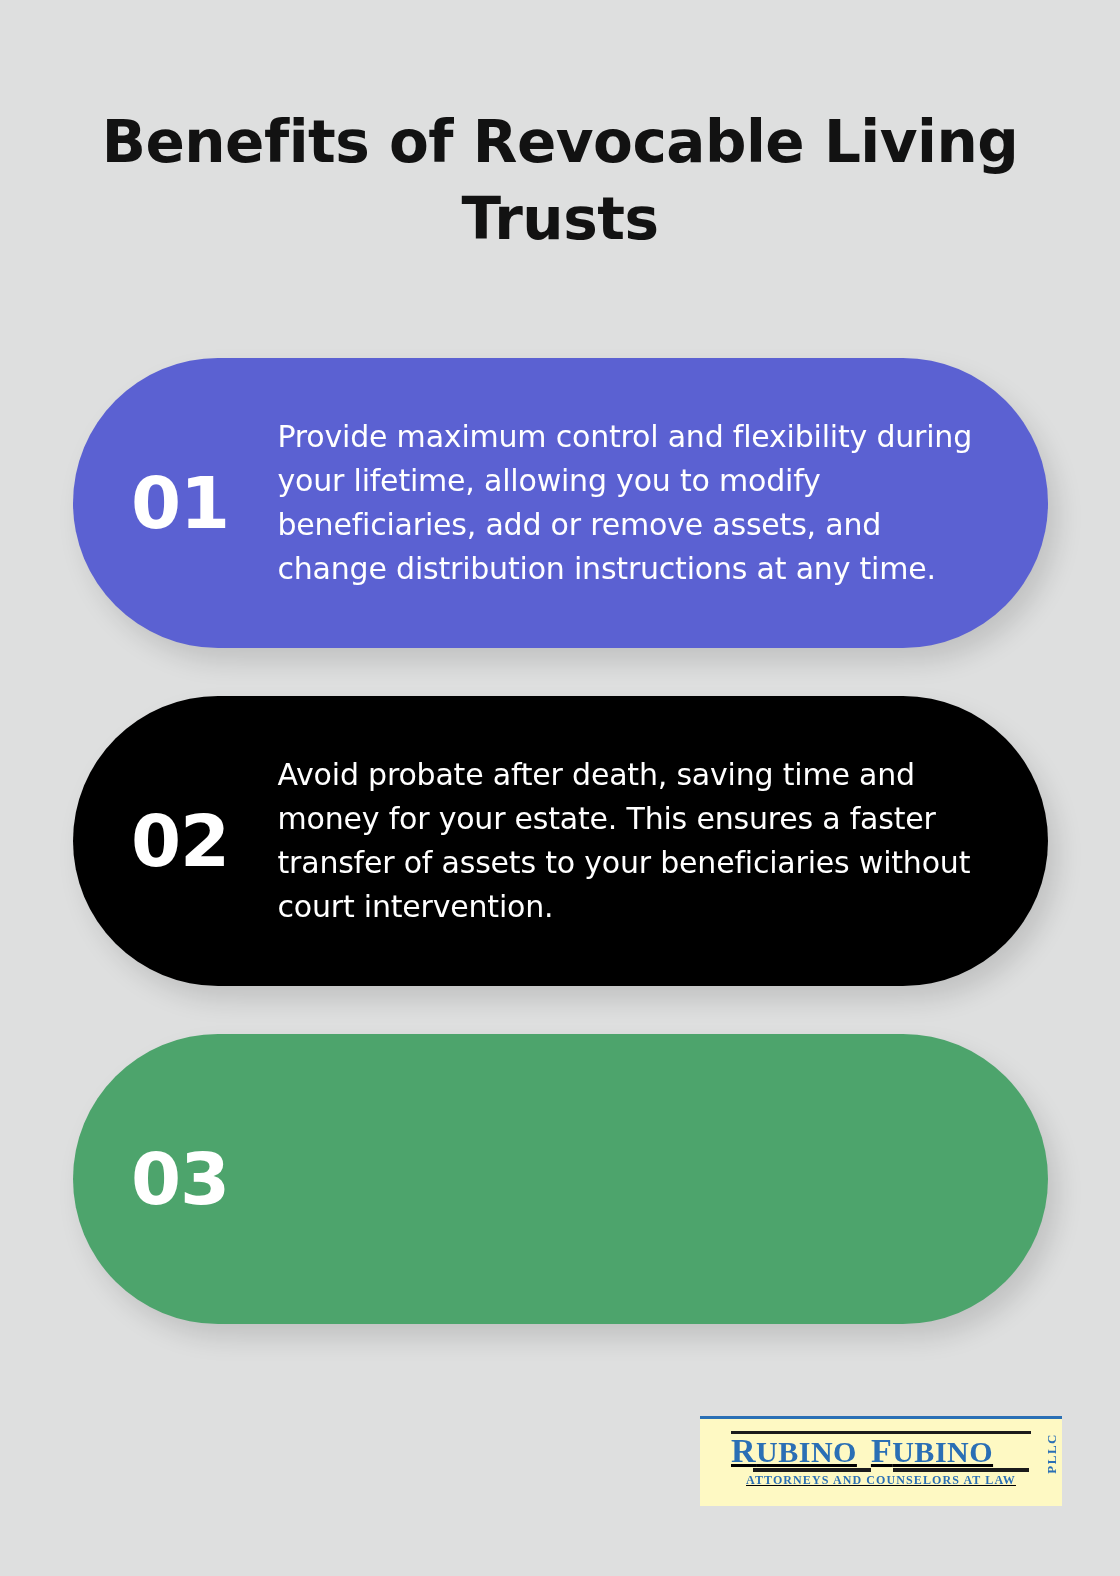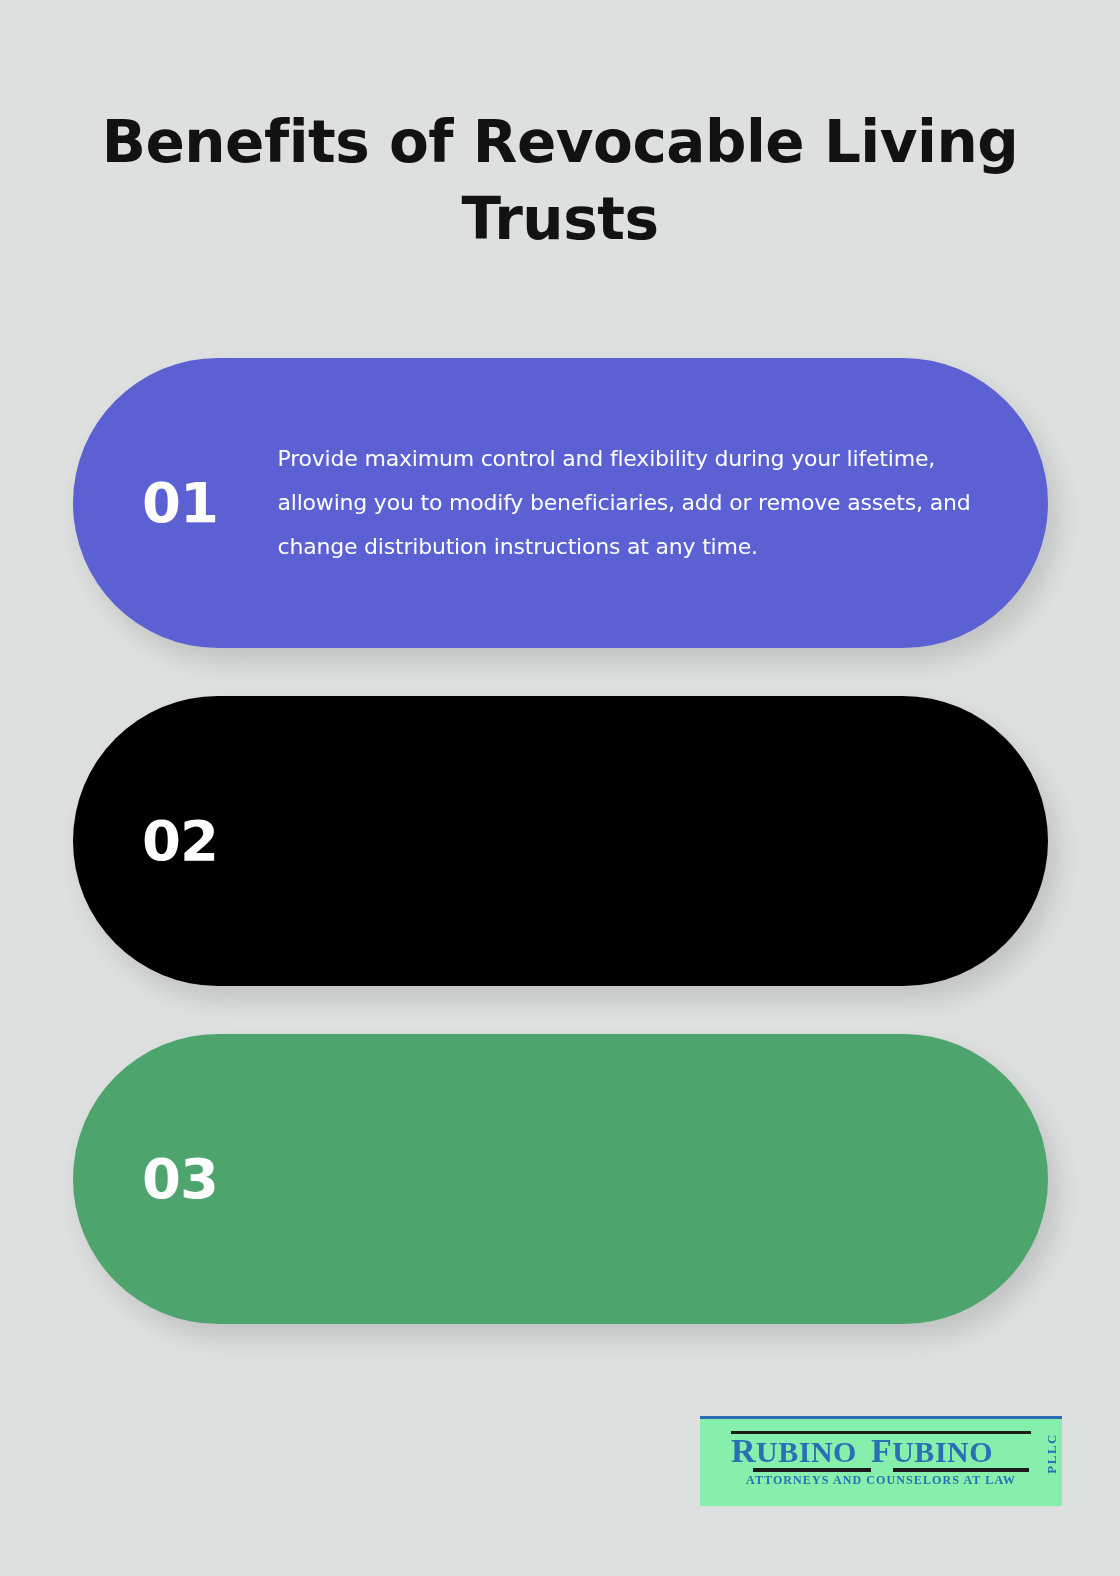--- a/index.html
+++ b/index.html
@@ -59,51 +59,52 @@
     padding: 20px 62px 20px 0;
   }
   .card:last-child { margin-bottom: 0; }
 
   .card-number {
     flex: 0 0 auto;
     width: 205px;
     text-align: center;
     color: #ffffff;
     font-family: "DejaVu Sans", "Liberation Sans", sans-serif;
-    font-size: 56px;
+    font-size: 72px;
     line-height: 80px;
     font-weight: 700;
     letter-spacing: -1px;
     padding-left: 10px;
     box-sizing: border-box;
   }
 
   .card-text {
     flex: 1 1 auto;
     color: #ffffff;
     font-family: "DejaVu Sans", "Liberation Sans", sans-serif;
-    font-size: 22px;
+    font-size: 30px;
     line-height: 44px;
     font-weight: 400;
     letter-spacing: -0.2px;
   }
 
   
   .logo-box {
     position: absolute;
     left: 700px;
     top: 1416px;
     width: 362px;
     height: 90px;
-    background: #86efac;
+    background: #fef9c3;
     border-top: 3px solid #2a6fb5;
     box-sizing: border-box;
     display: flex;
     align-items: center;
     justify-content: center;
+    text-decoration: underline;
   }
   .logo-inner {
     position: relative;
     width: 330px;
     height: 72px;
     display: flex;
     align-items: flex-start;
     justify-content: center;
     padding-top: 4px;
     box-sizing: border-box;
@@ -172,20 +173,21 @@
 
   <div class="cards">
 
     <div class="card" style="background:#5b61d2;">
       <div class="card-number">01</div>
       <div class="card-text">Provide maximum control and flexibility during your lifetime, allowing you to modify beneficiaries, add or remove assets, and change distribution instructions at any time.</div>
     </div>
 
     <div class="card" style="background:#000000;">
       <div class="card-number">02</div>
+      <div class="card-text">Avoid probate after death, saving time and money for your estate. This ensures a faster transfer of assets to your beneficiaries without court intervention.</div>
     </div>
 
     <div class="card" style="background:#4da46c;">
       <div class="card-number">03</div>
     </div>
 
   </div>
 
   <div class="logo-box">
     <div class="logo-inner">

